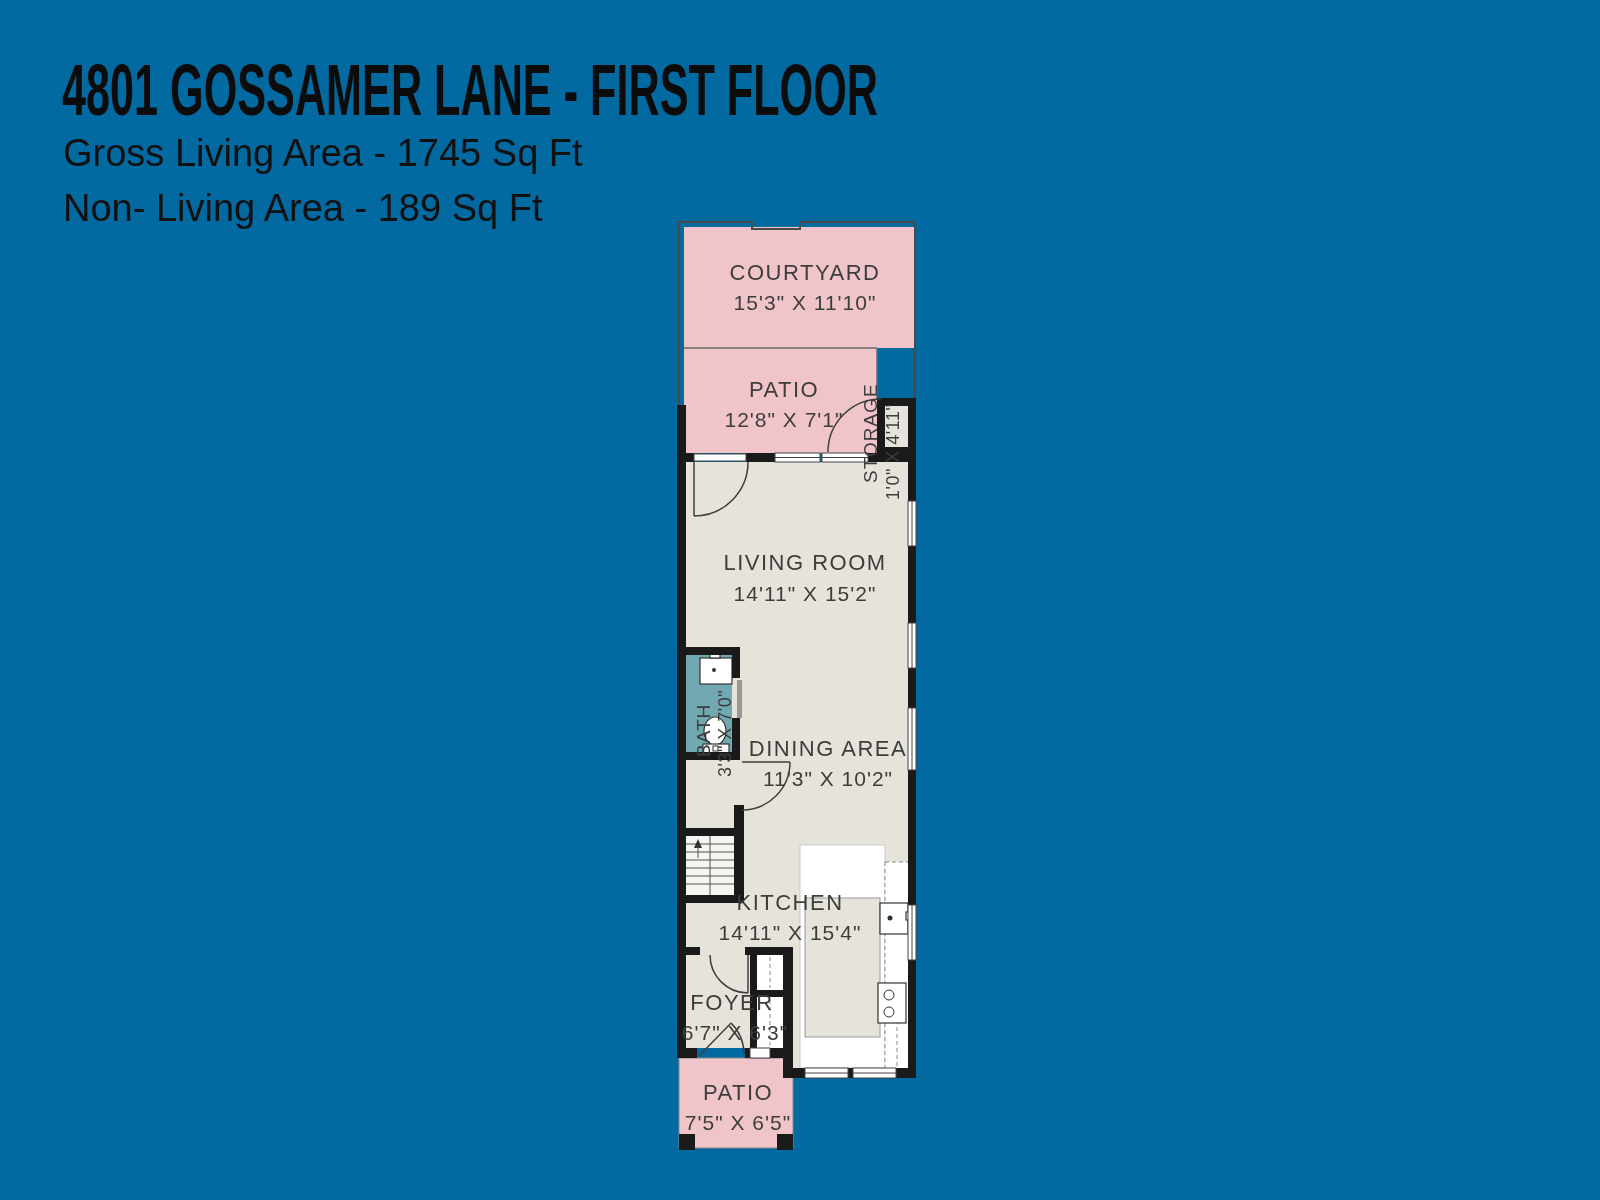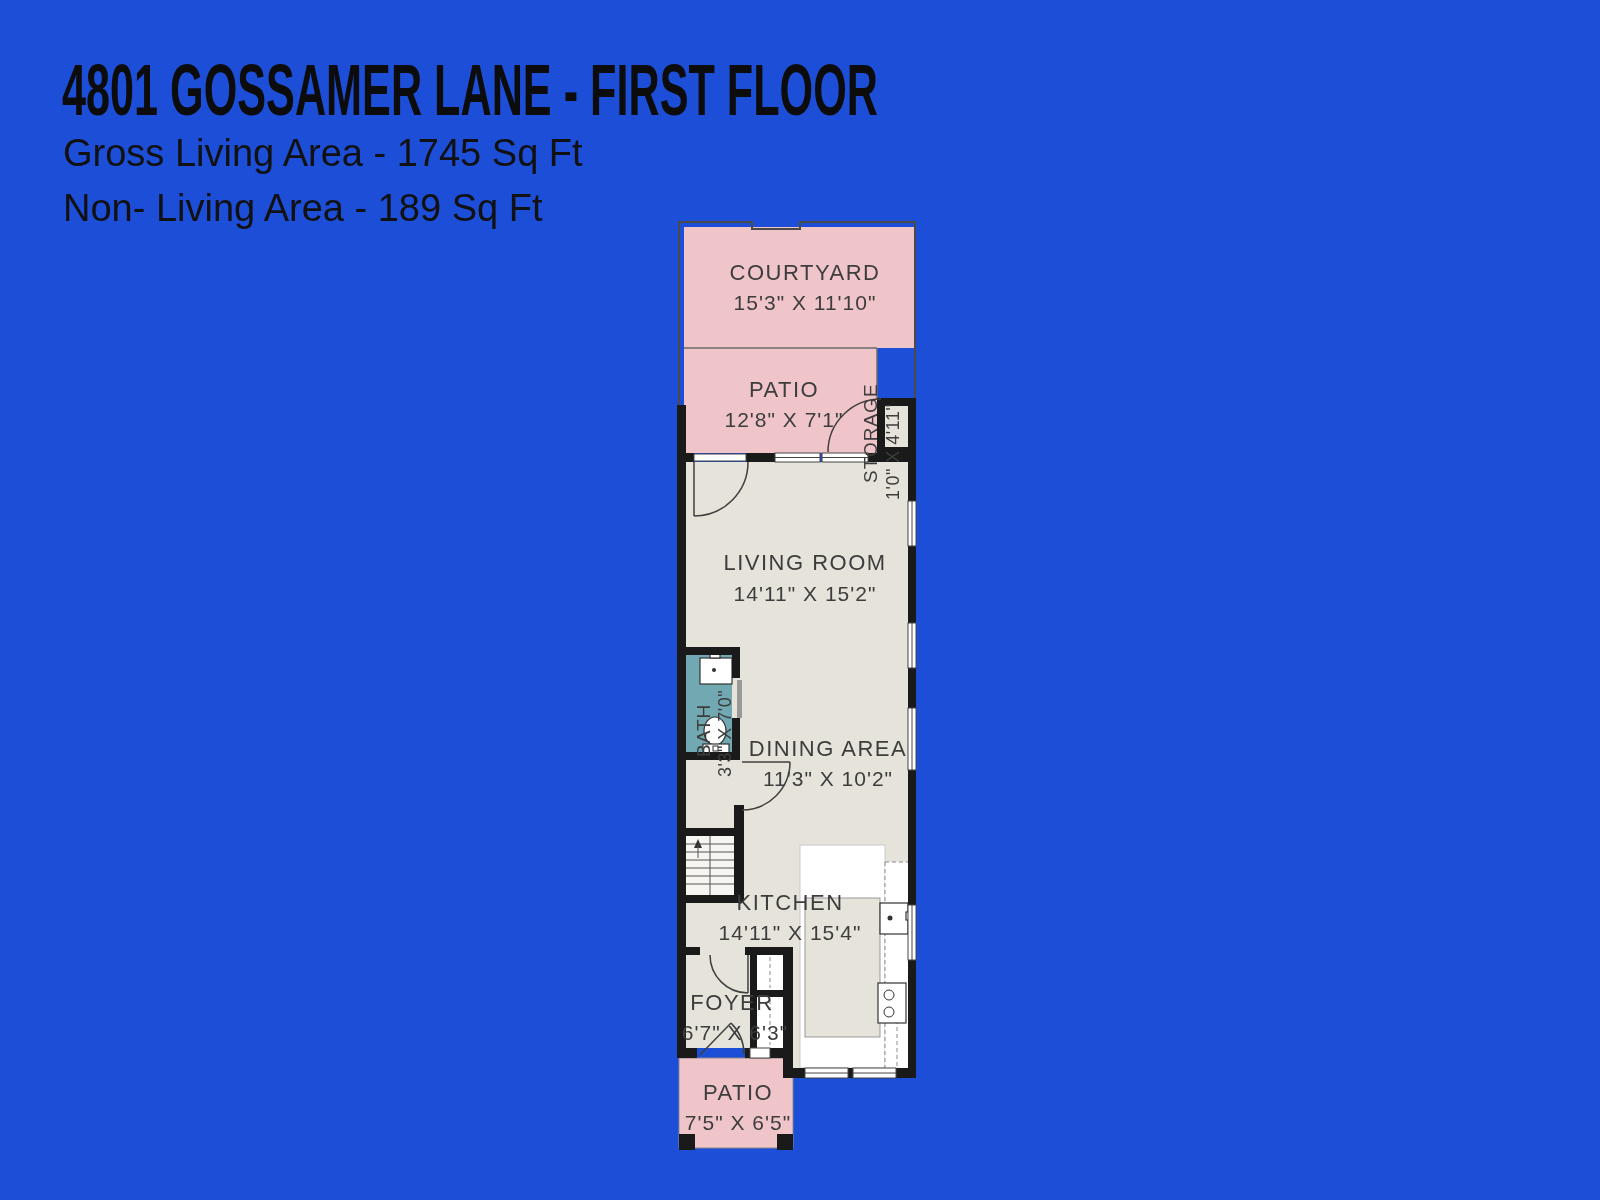--- a/index.html
+++ b/index.html
@@ -1,16 +1,16 @@
 <!DOCTYPE html>
 <html><head>
 <meta charset="utf-8">
 <style>
   html,body{margin:0;padding:0;background:#ffffff;}
-  .page{position:relative;width:1600px;height:1200px;background:#1d4ed8;overflow:hidden;
+  .page{position:relative;width:1600px;height:1200px;background:#0369a1;overflow:hidden;
         font-family:"Liberation Sans", sans-serif;}
   svg{display:block;}
   .title-text{font-family:"Liberation Sans",sans-serif;font-weight:700;font-size:72px;fill:#0c0c0c;}
   .subtitle-text{font-family:"Liberation Sans",sans-serif;font-weight:400;font-size:38px;fill:#111;}
   .room-name{font-family:"Liberation Sans",sans-serif;font-size:22px;fill:#3d3d3d;letter-spacing:1.5px;text-anchor:middle;}
   .room-dim{font-family:"Liberation Sans",sans-serif;font-size:21px;fill:#3d3d3d;letter-spacing:1px;text-anchor:middle;}
   .room-name-sm{font-family:"Liberation Sans",sans-serif;font-size:19px;fill:#3d3d3d;letter-spacing:1px;}
   .room-dim-sm{font-family:"Liberation Sans",sans-serif;font-size:18px;fill:#3d3d3d;letter-spacing:0.5px;}
   .wall{fill:#1a1a1a;}
   .fence{stroke:#4a4a4a;stroke-width:2;fill:none;}

